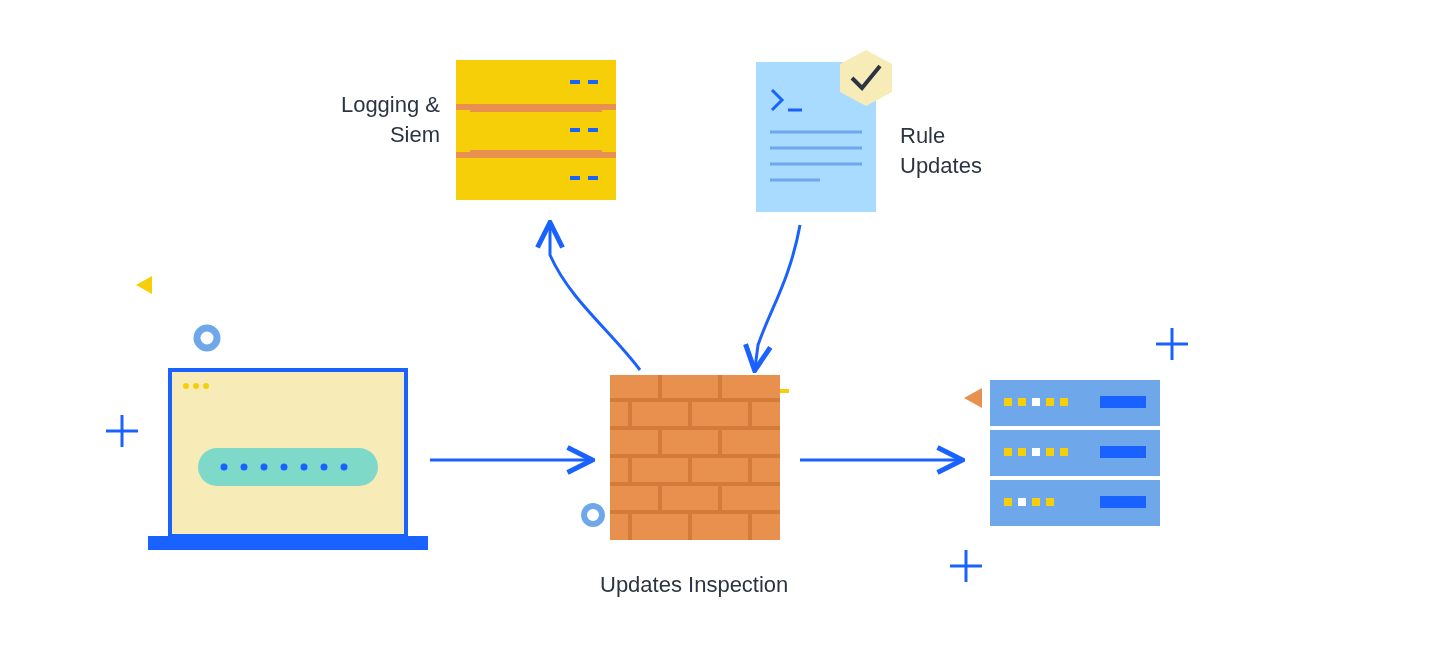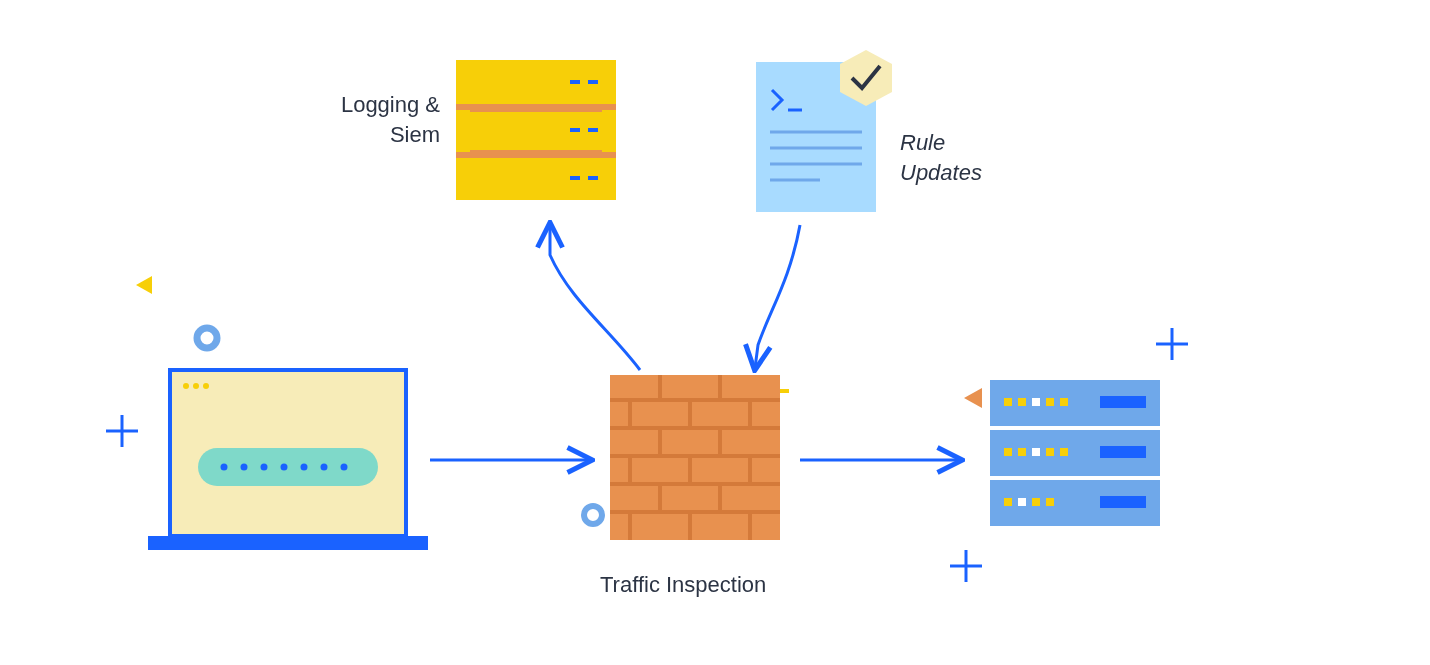--- a/index.html
+++ b/index.html
@@ -187,16 +187,16 @@
       <rect x="1046" y="498" width="8" height="8" fill="#f7cf08"></rect>
       <rect x="1100" y="496" width="46" height="12" fill="#1a62ff"></rect>
     </g>
   </g>
 
 </svg>
 
 <div class="label" style="left: 290px; top: 90px; text-align: right; width: 150px; white-space: pre-line;">Logging &amp;
 Siem</div>
 
-<div class="label" style="left: 900px; top: 128px; white-space: pre-line; font-style: italic;">Rule
+<div class="label" style="left: 900px; top: 121px; white-space: pre-line;">Rule
 Updates</div>
 
-<div class="label" style="left: 600px; top: 570px; white-space: pre-line;">Traffic Inspection</div>
+<div class="label" style="left: 600px; top: 570px; white-space: pre-line;">Updates Inspection</div>
 
 </body></html>

